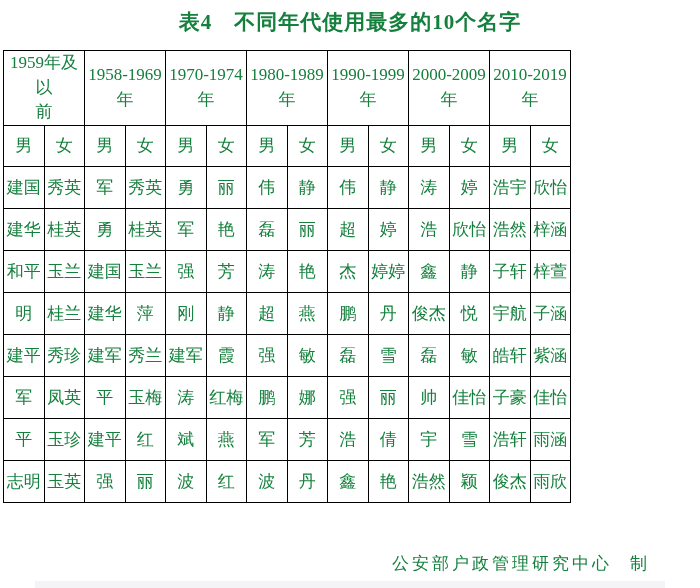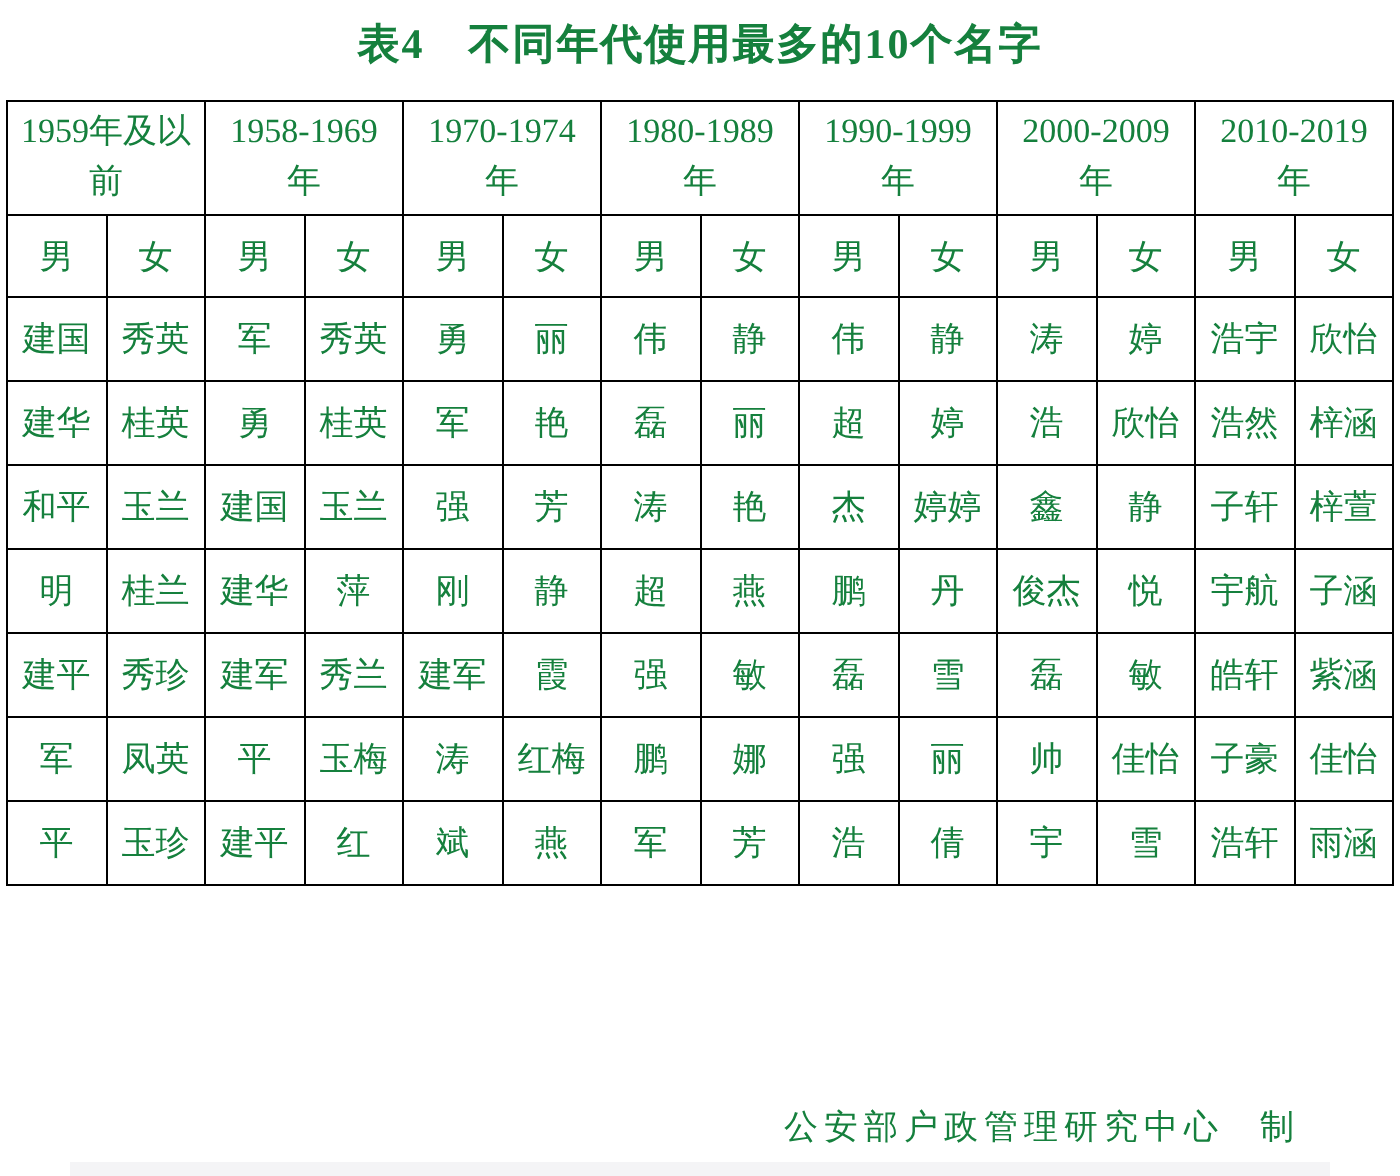--- a/index.html
+++ b/index.html
@@ -23,21 +23,21 @@
     width: 100%;
     text-align: center;
     font-size: 21px;
     font-weight: bold;
     letter-spacing: 1px;
   }
   table.names {
     position: absolute;
     top: 50px;
     left: 3px;
-    width: 694px;
+    width: 568px;
     border-collapse: collapse;
     table-layout: fixed;
   }
   table.names th, table.names td {
     border: 1px solid #000000;
     text-align: center;
     vertical-align: middle;
     font-size: 17px;
     font-weight: normal;
     padding: 0;
@@ -229,20 +229,36 @@
           <td>燕</td>
           <td>军</td>
           <td>芳</td>
           <td>浩</td>
           <td>倩</td>
           <td>宇</td>
           <td>雪</td>
           <td>浩轩</td>
           <td>雨涵</td>
         </tr>
+        <tr>
+          <td>志明</td>
+          <td>玉英</td>
+          <td>强</td>
+          <td>丽</td>
+          <td>波</td>
+          <td>红</td>
+          <td>波</td>
+          <td>丹</td>
+          <td>鑫</td>
+          <td>艳</td>
+          <td>浩然</td>
+          <td>颖</td>
+          <td>俊杰</td>
+          <td>雨欣</td>
+        </tr>
       </tbody>
   </table>
 
   <div class="footer">
     <span>公安部户政管理研究中心</span><span class="credit-suffix">制</span>
   </div>
 
   <div class="bottom-bar"></div>
 </div>
 

